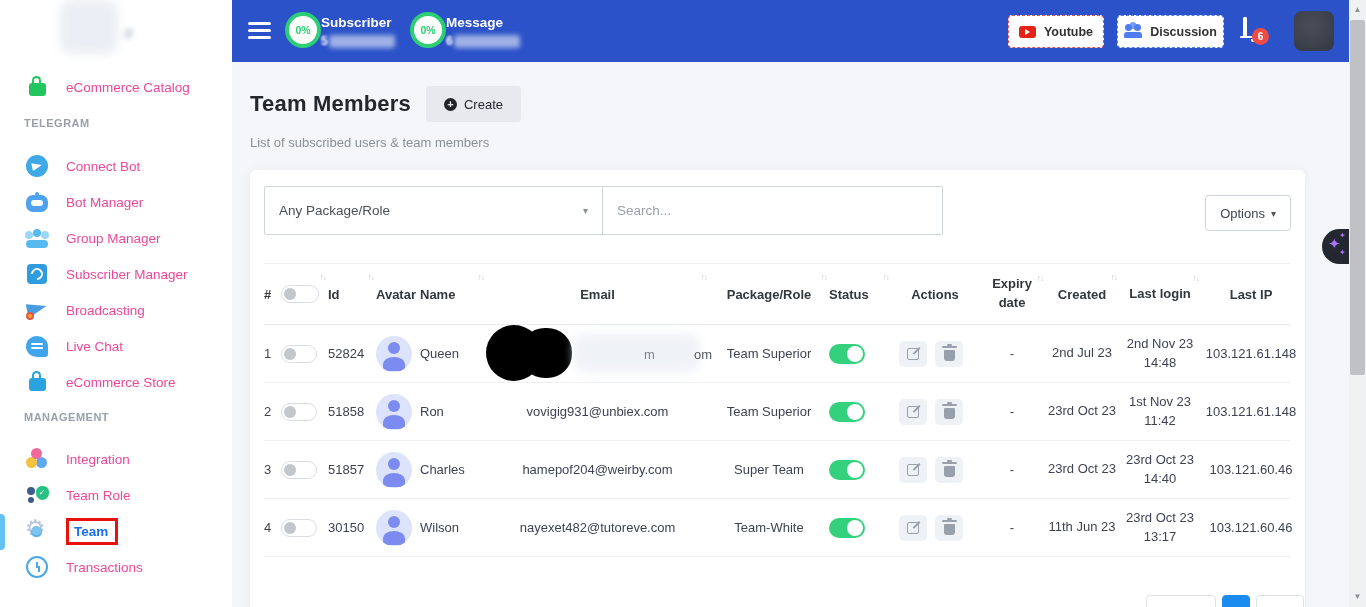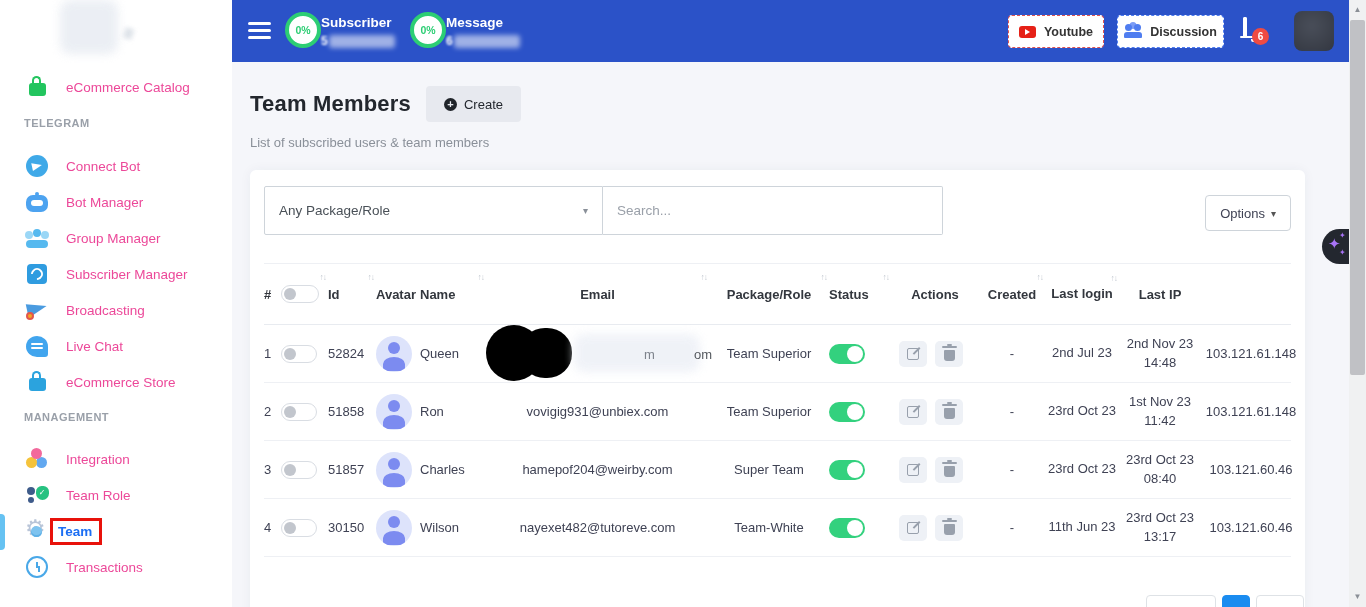--- a/index.html
+++ b/index.html
@@ -9,21 +9,21 @@
   }
   
   .sidebar{position:absolute;left:0;top:0;width:232px;height:607px;background:#ffffff;z-index:6;}
   .logo-blur{position:absolute;left:60px;top:0;width:58px;height:54px;background:#e9edf3;border-radius:10px;filter:blur(5px);opacity:.9;}
   .logo-mark{position:absolute;left:124px;top:28px;width:9px;height:11px;background:#dfe4ea;filter:blur(2px);transform:rotate(20deg);}
   .side-item{position:absolute;left:0;width:232px;height:34px;display:flex;align-items:center;padding-left:24px;box-sizing:border-box;cursor:pointer;}
   .side-item .lbl{margin-left:16px;font-size:13.5px;color:#ec4899;}
   .side-section{position:absolute;left:24px;font-size:11px;letter-spacing:.5px;color:#9aa0a9;font-weight:bold;}
   .iconbox{width:26px;height:26px;display:flex;align-items:center;justify-content:center;flex:0 0 26px;}
   .active-bar{position:absolute;left:0;top:514px;width:5px;height:36px;background:#66c2f2;border-radius:0 4px 4px 0;}
-  .team-lblwrap{border:3px solid #e8120b;padding:1px 7px 2px 5px;}
+  .team-lblwrap{margin-left:16px;border:3px solid #e8120b;padding:1px 7px 2px 5px;}
   .team-lblwrap .lbl{margin-left:0;color:#1b6ef3;font-weight:bold;}
   
   .ic-bag{width:17px;height:13px;border-radius:3px;background:#22c55e;position:relative;margin-top:5px;}
   .ic-bag::before{content:"";position:absolute;top:-7px;left:3px;width:9px;height:8px;border:2px solid #22c55e;border-bottom:none;border-radius:6px 6px 0 0;box-sizing:border-box;}
   .ic-bag.blue{background:#2ba3de;}
   .ic-bag.blue::before{border-color:#2ba3de;}
   .ic-tg{width:22px;height:22px;border-radius:50%;background:#3fa9e8;position:relative;}
   .ic-tg::after{content:"";position:absolute;left:6px;top:7px;border-left:10px solid #fff;border-top:4px solid transparent;border-bottom:4px solid transparent;transform:rotate(-12deg);}
   .ic-bot{width:22px;height:17px;border-radius:7px;background:#4da3f0;position:relative;margin-top:3px;}
   .ic-bot::before{content:"";position:absolute;top:-3px;left:9px;width:4px;height:4px;border-radius:50%;background:#4da3f0;}
@@ -318,20 +318,23 @@
           </div>
         <div class="th sort center">
             <span>Package/Role</span>
           </div>
         <div class="th sort">
             <span>Status</span>
           </div>
         <div class="th center">
             <span>Actions</span>
           </div>
+        <div class="th sort center two-line">
+            <span>Expiry date</span>
+          </div>
         <div class="th sort center">
             <span>Created</span>
           </div>
         <div class="th sort center two-line">
             <span>Last login</span>
           </div>
         <div class="th center">
             <span>Last IP</span>
           </div>
       </div>
@@ -429,21 +432,21 @@
         <div class="td center">
           <button class="abtn">
               <span class="ic-edit"></span>
             </button>
           <button class="abtn">
               <span class="ic-trash"></span>
             </button>
         </div>
         <div class="td center">-</div>
         <div class="td center two-line">23rd Oct 23</div>
-        <div class="td center two-line">23rd Oct 23 08:40</div>
+        <div class="td center two-line">23rd Oct 23 14:40</div>
         <div class="td center">103.121.60.46</div>
       </div>
 
       <div class="tr row">
         <div class="td c-num">
             <span>4</span>
           <span class="toggle">
               <span class="knob"></span>
             </span>
           </div>

